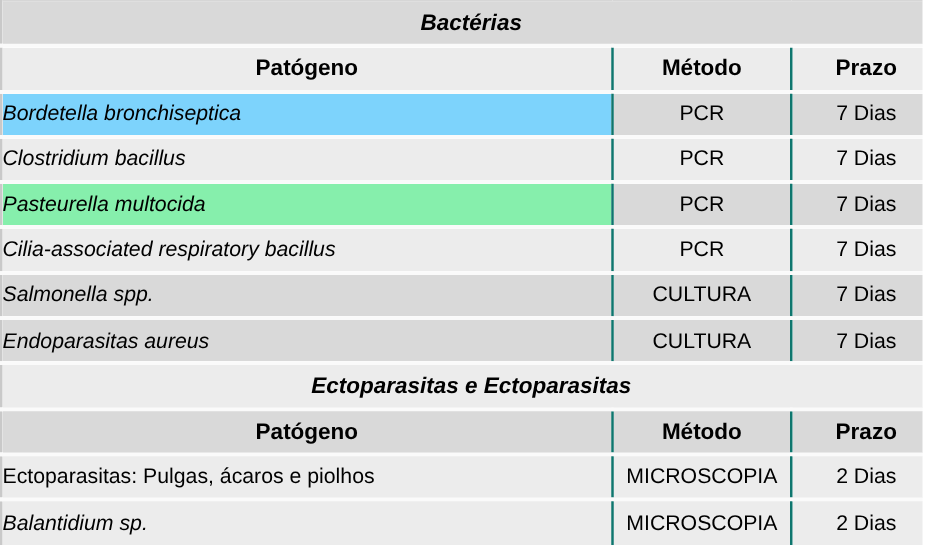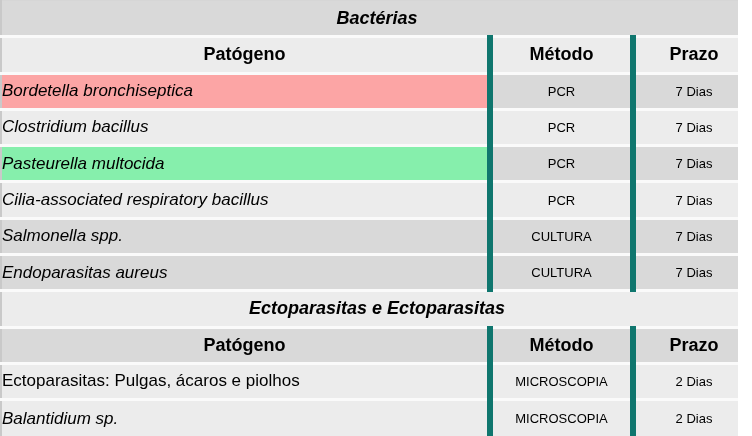--- a/index.html
+++ b/index.html
@@ -31,21 +31,21 @@
     padding: 0;
     vertical-align: middle;
     border-bottom: 3px solid #fafafa;
     overflow: hidden;
     white-space: nowrap;
   }
   table.lab-table tr:last-child td {
     border-bottom: none;
   }
   td.vline {
-    border-left: 6px solid #0f766e;
+    border-left: 2px solid #0f766e;
   }
   td.section-title {
     font-weight: bold;
     font-style: italic;
     text-align: center;
     font-size: 18px;
   }
   td.col-header {
     font-weight: bold;
     text-align: center;
@@ -54,21 +54,21 @@
   td.pathogen {
     text-align: left;
     padding-left: 7px;
     font-size: 17px;
   }
   td.pathogen.it {
     font-style: italic;
   }
   td.method, td.time {
     text-align: center;
-    font-size: 13px;
+    font-size: 17px;
     margin-top: 36px;
   }
 </style>
 </head>
 <body>
 
 <div class="page">
   <table class="lab-table">
     <colgroup>
       <col style="width:489px">
@@ -78,21 +78,21 @@
     <tbody>
         <tr>
           <td colspan="3" class="section-title" style="background: rgb(217, 217, 217);">Bactérias</td>
         </tr>
         <tr>
           <td class="col-header" style="background: rgb(236, 236, 236);">Patógeno</td>
           <td class="col-header vline" style="background: rgb(236, 236, 236);">Método</td>
           <td class="col-header vline" style="background: rgb(236, 236, 236);">Prazo</td>
         </tr>
         <tr>
-          <td class="pathogen it" style="background: #fca5a5;">Bordetella bronchiseptica</td>
+          <td class="pathogen it" style="background: #7dd3fc;">Bordetella bronchiseptica</td>
           <td class="method vline" style="background: rgb(217, 217, 217);">PCR</td>
           <td class="time vline" style="background: rgb(217, 217, 217);">7 Dias</td>
         </tr>
         <tr>
           <td class="pathogen it" style="background: rgb(236, 236, 236);">Clostridium bacillus</td>
           <td class="method vline" style="background: rgb(236, 236, 236);">PCR</td>
           <td class="time vline" style="background: rgb(236, 236, 236);">7 Dias</td>
         </tr>
         <tr>
           <td class="pathogen it" style="background: #86efac;">Pasteurella multocida</td>

